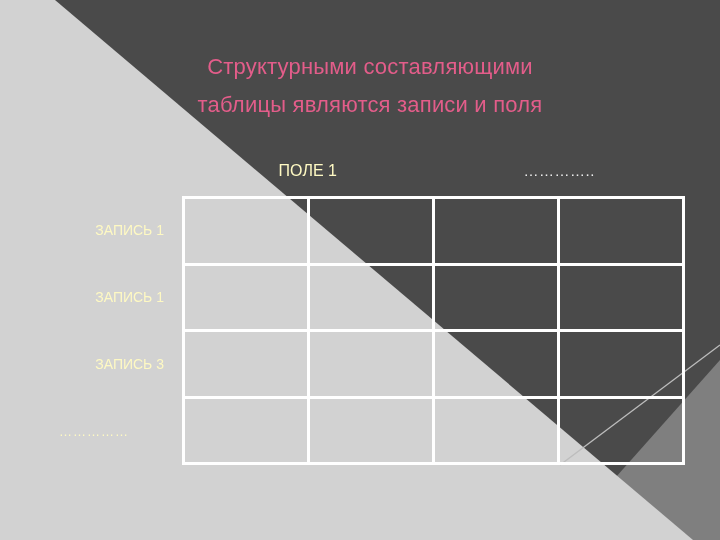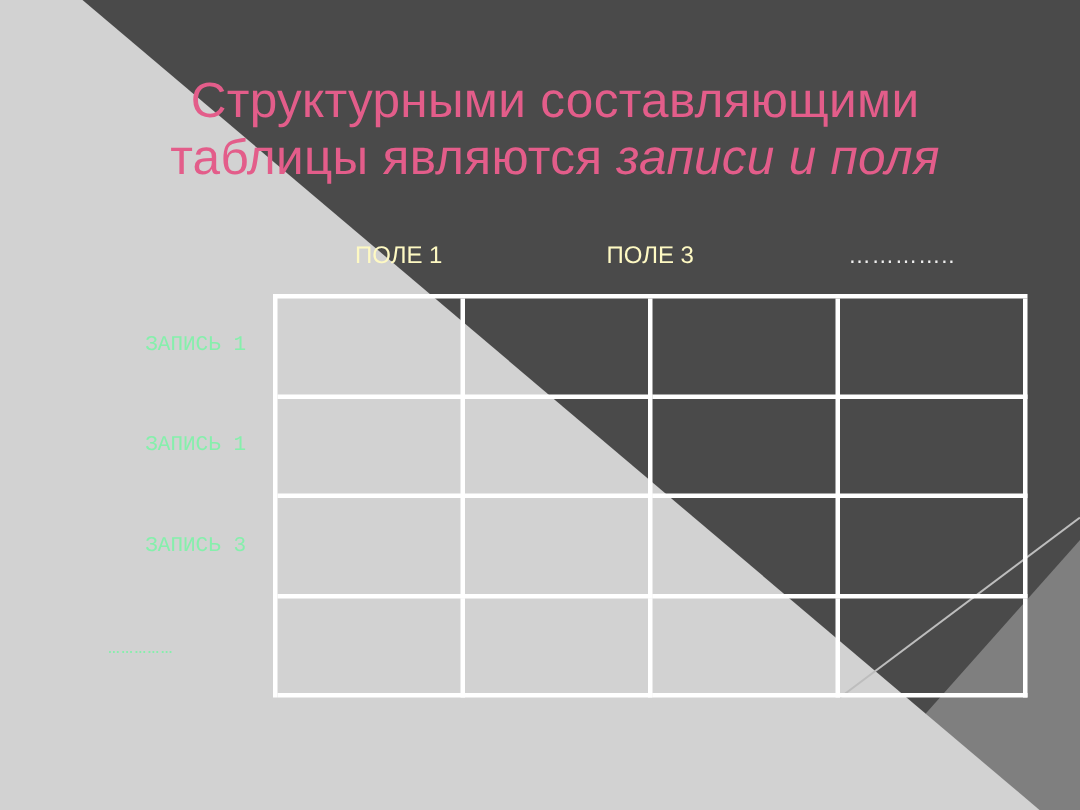--- a/index.html
+++ b/index.html
@@ -24,27 +24,27 @@
   
   #title-block {
     position:absolute;
     left:58px; top:48px;
     width:624px;
     text-align:center;
     z-index:5;
   }
   .title-line {
     color:#e35d8a;
-    font-size:33px;
+    font-size:22px;
     line-height:38px;
     font-weight:400;
     letter-spacing:0.2px;
     white-space:nowrap;
   }
-  .title-line .em { font-style:italic; }
+  .title-line .em { }
 
   
   #field-headers {
     position:absolute;
     left:182px; top:160px;
     width:503px;
     height:30px;
     display:flex;
     z-index:5;
   }
@@ -71,24 +71,23 @@
     display:flex;
     flex-direction:column;
     z-index:5;
   }
   .record-label {
     flex:1 1 0;
     display:flex;
     align-items:center;
     justify-content:flex-end;
     padding-right:10px;
-    color:#86efac;
+    color:#fef9c3;
     font-size:14px;
     white-space:nowrap;
-    font-family:Liberation Mono, monospace;
   }
   .record-label.dots {
     font-size:13px;
     letter-spacing:1px;
     justify-content:center;
     padding-right:0;
   }
 
   
   #data-table {
@@ -121,21 +120,20 @@
     <line x1="560" y1="465" x2="720" y2="345" stroke="#bdbdbd" stroke-width="1.4"></line>
   </svg>
 
   <div id="title-block">
     <div class="title-line">Структурными составляющими</div>
     <div class="title-line"><span>таблицы являются </span><span class="em">записи и поля</span></div>
   </div>
 
   <div id="field-headers">
     <div class="field-header">ПОЛЕ 1</div>
-    <div class="field-header">ПОЛЕ 3</div>
     <div class="field-header dots">…………..</div>
   </div>
 
   <div id="record-labels">
     <div class="record-label">ЗАПИСЬ 1</div>
     <div class="record-label">ЗАПИСЬ 1</div>
     <div class="record-label">ЗАПИСЬ 3</div>
     <div class="record-label dots">……………</div>
   </div>
 

